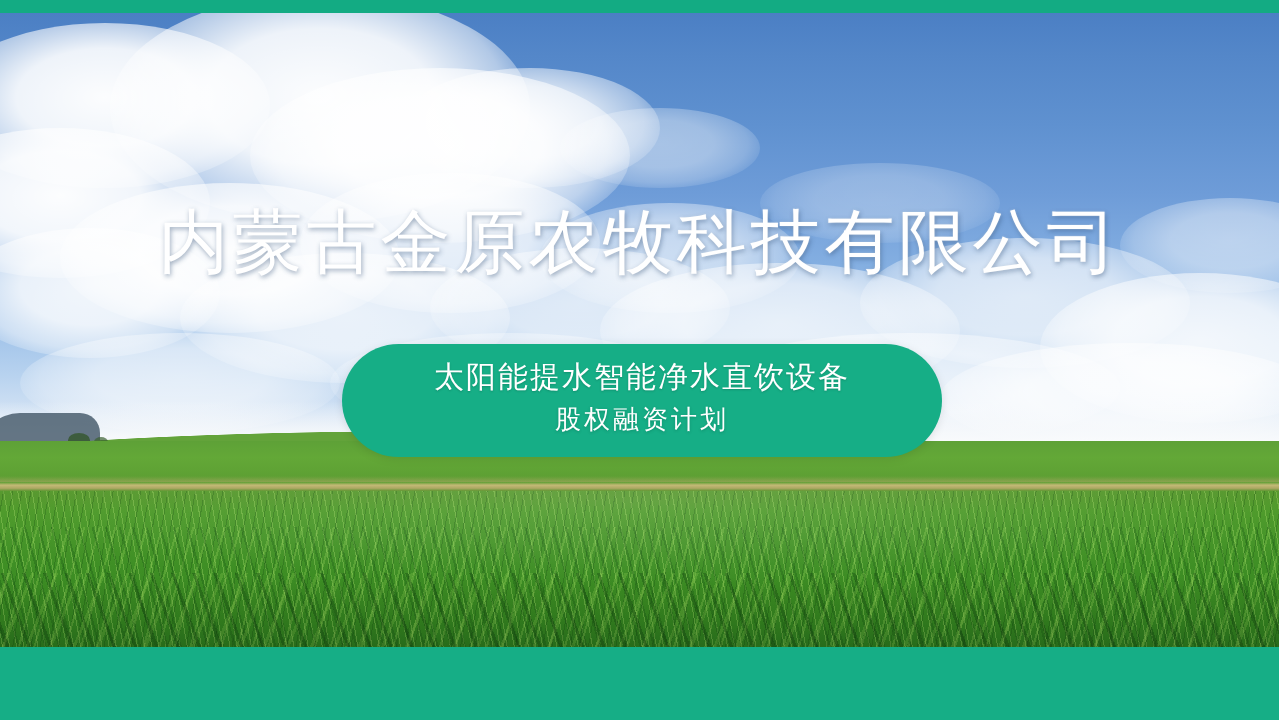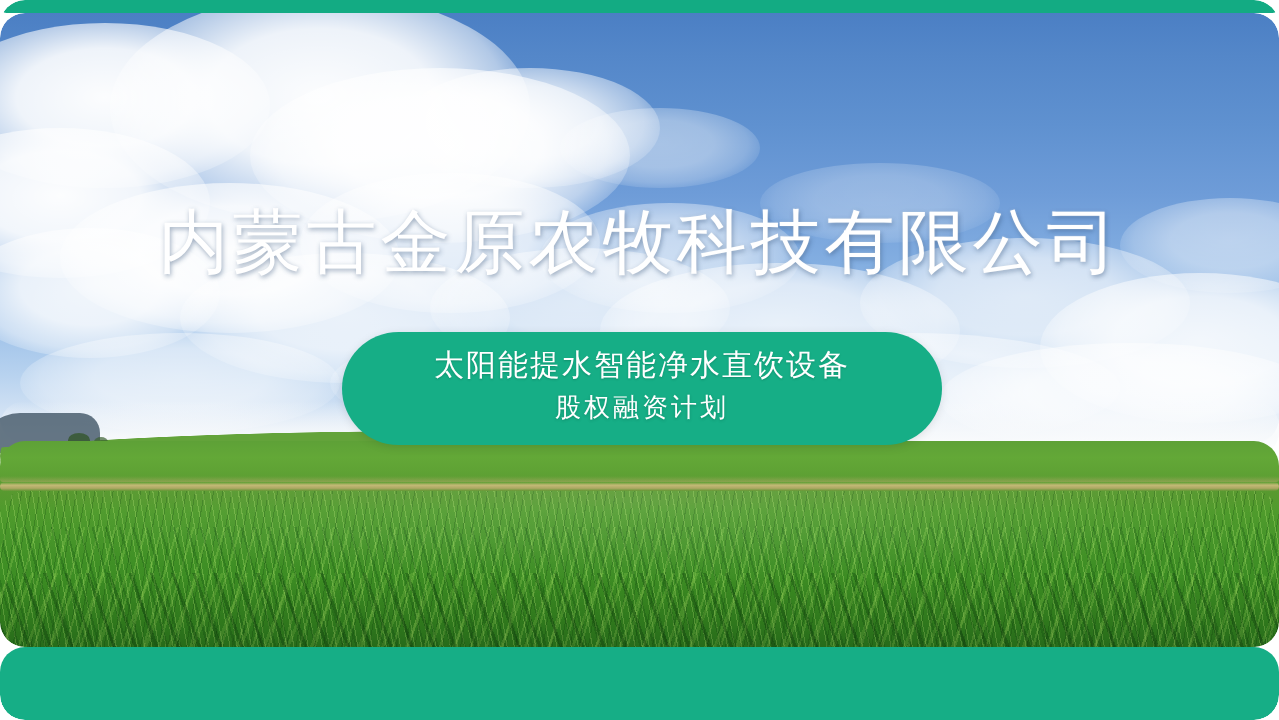--- a/index.html
+++ b/index.html
@@ -1,15 +1,15 @@
 <!DOCTYPE html>
 <html><head>
 <meta charset="utf-8">
 <style>
-  * { margin:0; padding:0; box-sizing:border-box;border-radius:25px; }
+  * { margin:0; padding:0; box-sizing:border-box; }
   html, body {
     width:1279px; height:720px;
     overflow:hidden;
     background:#ffffff;
     font-family:"DejaVu Sans","Liberation Sans",sans-serif;
   }
 
   .slide {
     position:relative;
     width:1279px; height:720px;
@@ -215,21 +215,21 @@
     font-size:70px;
     line-height:78px;
     letter-spacing:4px;
     color:#ffffff;
     text-shadow:1px 2px 5px rgba(40,70,110,.45), 0 0 2px rgba(255,255,255,.5);
     white-space:nowrap;
   }
 
   
   .pill {
-    position:absolute; left:342px; top:332px;
+    position:absolute; left:342px; top:344px;
     width:600px; height:113px;
     background:#16ae86;
     border-radius:58px;
     z-index:30;
     display:flex;
     flex-direction:column;
     align-items:center;
     justify-content:center;
     box-shadow:0 2px 10px rgba(0,0,0,.10);
   }

